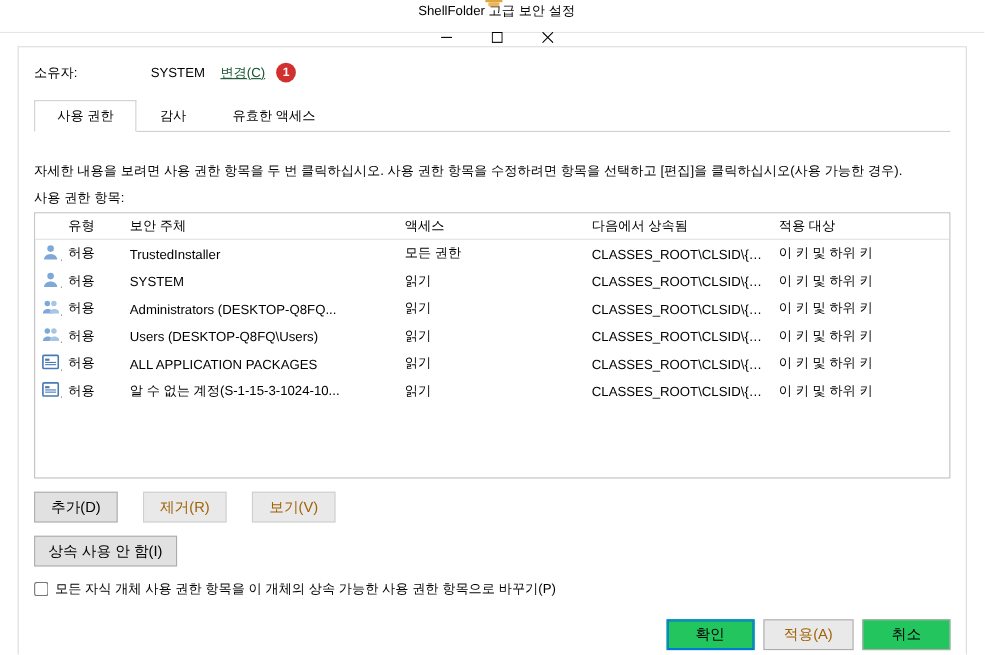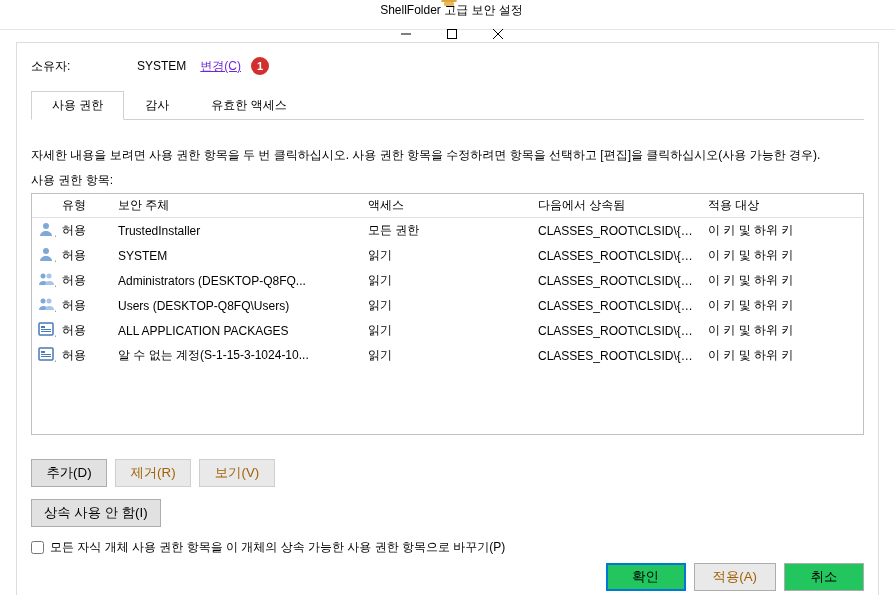--- a/index.html
+++ b/index.html
@@ -50,21 +50,21 @@
     height: 560px;
     position: relative;
   }
   .owner-row {
     display:flex; align-items:center;
     margin-bottom: 16px;
     gap: 6px;
   }
   .owner-label { width: 100px; }
   .owner-name { margin-right: 8px; }
-  .link { color:#6d28d9; text-decoration:underline; cursor:pointer; }
+  .link { color:#14532d; text-decoration:underline; cursor:pointer; }
   .badge {
     width:18px; height:18px; border-radius:50%;
     background:#d2302e; color:#fff; font-weight:bold;
     display:inline-flex; align-items:center; justify-content:center;
     font-size:11px; margin-left:4px;
   }
   .tabs {
     display:flex; align-items:center;
     border-bottom:1px solid #d0d0d0;
     margin-bottom: 26px;
@@ -108,21 +108,21 @@
   .col-inherited { width:170px; flex:0 0 170px; }
   .col-applies { flex:1; }
   .row {
     display:flex;
     align-items:center;
   }
   .rowicon {
     width:16px; height:16px;
     display:inline-block;
   }
-  .btnrow { margin-top: 24px; display:flex; gap:8px; }
+  .btnrow { margin-top: 12px; display:flex; gap:23px; }
   .btn {
     min-width:76px;
     padding:4px 12px;
     border:1px solid #adadad;
     background:#e1e1e1;
     cursor:pointer;
   }
   .btn:disabled, .btn.disabled {
     color:#a16207;
     border-color:#cfcfcf;

